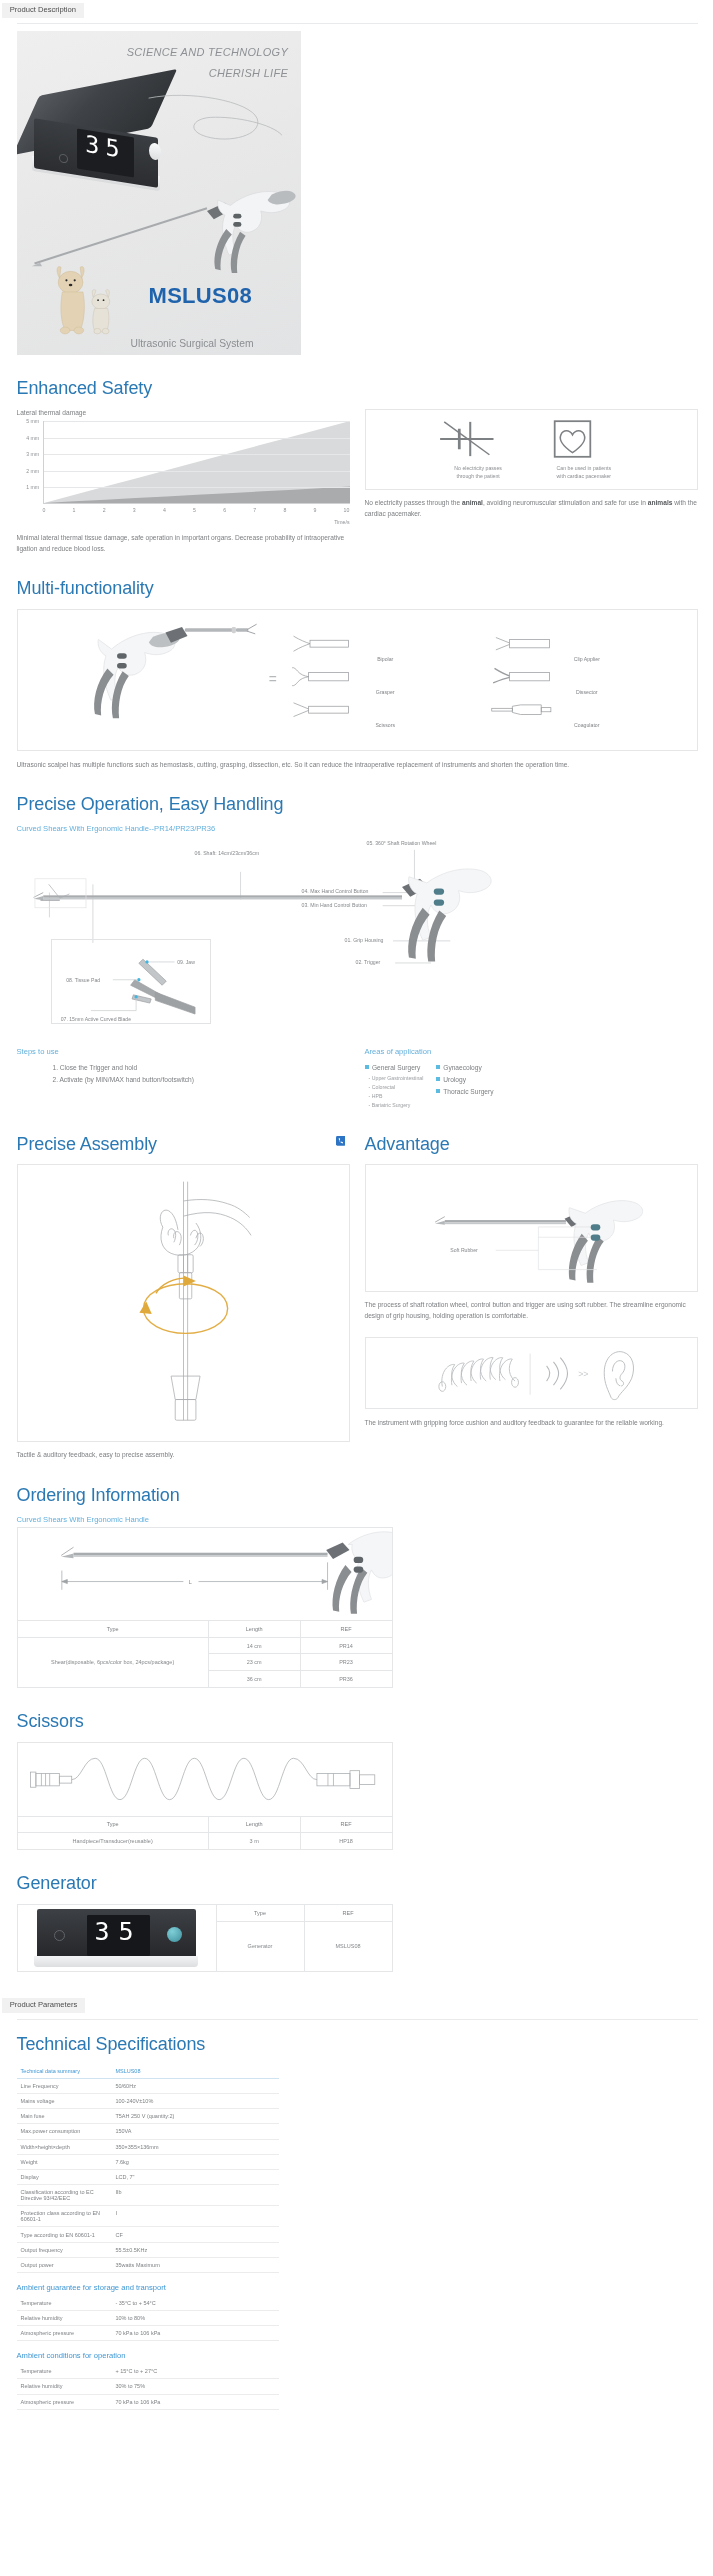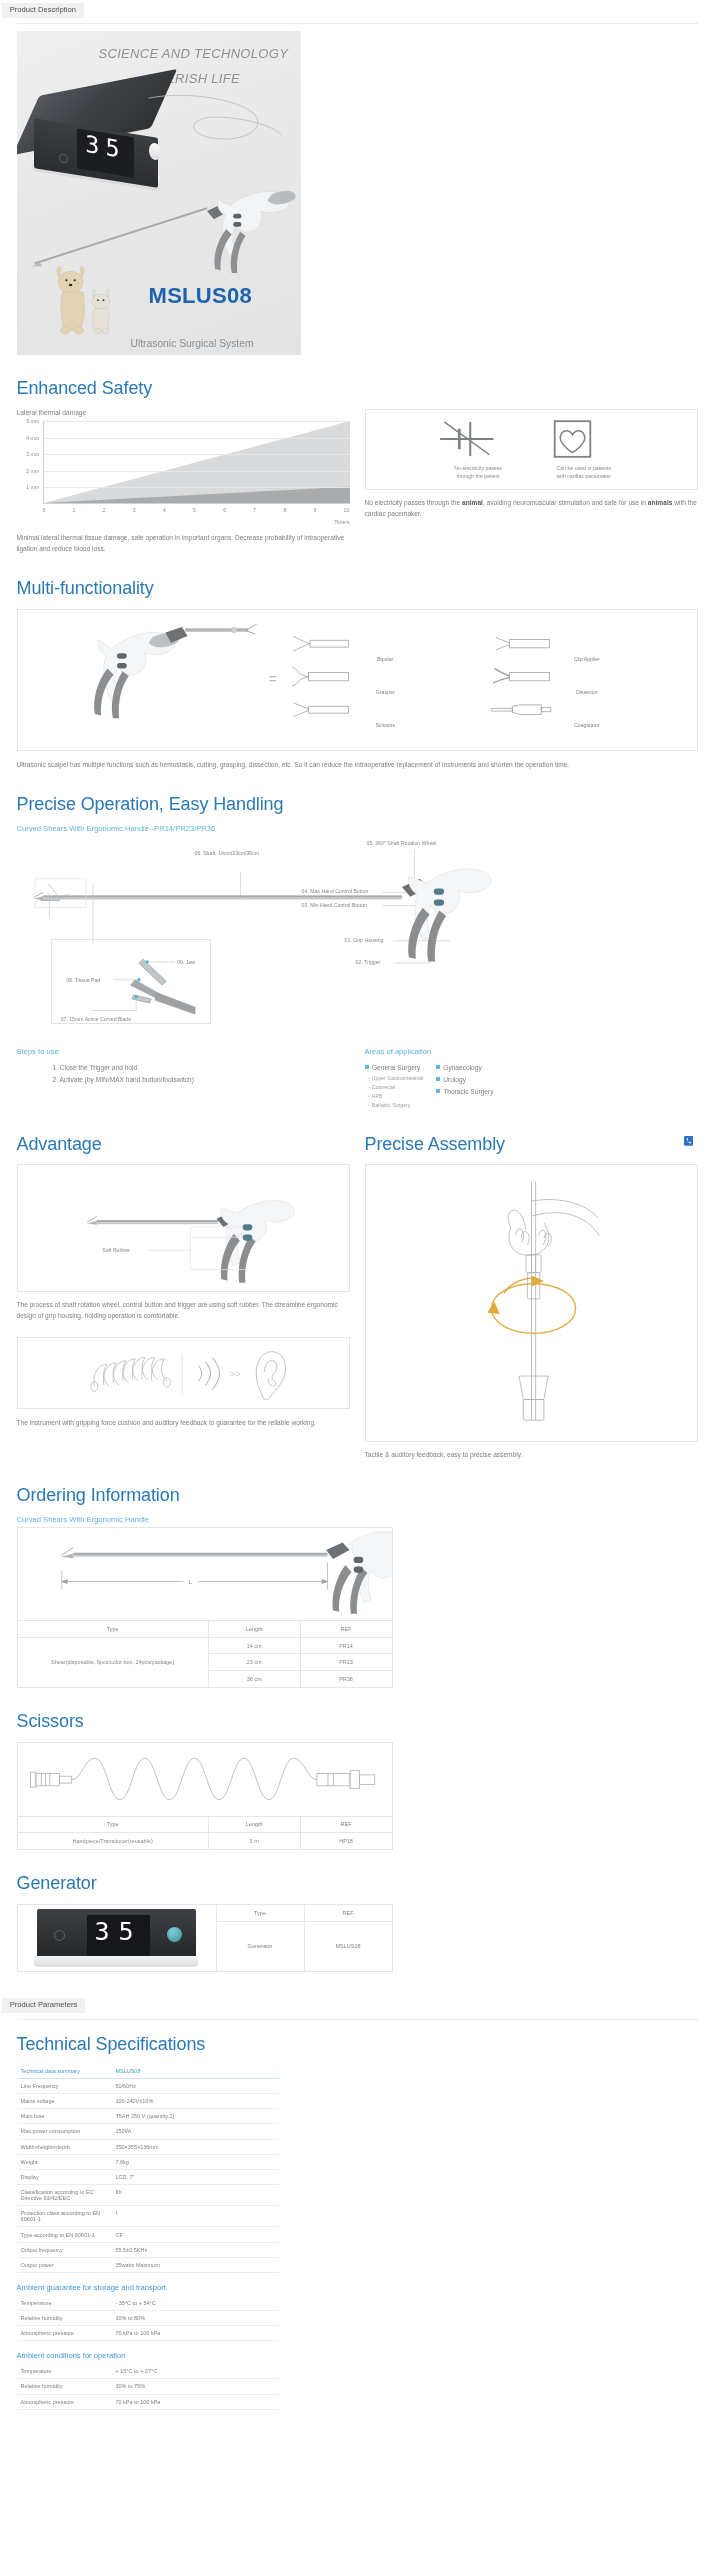--- a/index.html
+++ b/index.html
@@ -63,22 +63,22 @@
   .hero {
     position: relative;
     width: 284px;
     height: 324px;
     margin: 6.9px 0 0 16.5px;
     background: linear-gradient(160deg,#efefef 0%,#e8e8e8 45%,#e2e3e4 100%);
     overflow: hidden;
   }
   .hero .tagline {
     position: absolute; right: 12.4px; top: 11px;
-    text-align: center; font-style: italic;
-    font-size: 13px; color: #8d9094; line-height: 1.9;
+    text-align: right; font-style: italic;
+    font-size: 11px; color: #8d9094; line-height: 1.9;
     letter-spacing: 0.3px;
   }
   .hero .gen {
     position: absolute; left: 9.7px; top: 54px;
     width: 141px; height: 103px;
   }
   .hero .gen-top {
     position: absolute; left: 0; top: 0; width: 138px; height: 54px;
     background: linear-gradient(130deg,#55585c 0%,#3f4246 40%,#2f3235 100%);
     transform: skewY(-11deg) skewX(-26deg);
@@ -586,20 +586,73 @@
         </div>
       </div>
     </div>
   </div>
 
   <div class="gap-l"></div>
 
   <div class="content two-col">
 
     <div class="col">
+      <h2 class="sec" style="position:relative;">
+        <span>Precise Assembly</span>
+        <span style="position:absolute;right:4.1px;top:2.8px;">
+          <svg width="9.7" height="9.7" viewBox="0 0 14 14">
+            <rect x="0" y="0" width="14" height="14" rx="2" fill="#2d74c4"></rect>
+            <path d="M4 3 c0 5 2 7 6 8 l0 -2 l-2 -1 l-1 1 c-1 -1 -2 -2 -2 -3 l1 -1 l-1 -2 z" fill="#fff"></path>
+          </svg>
+        </span>
+      </h2>
+
+      <div class="panel" style="height:278px;display:flex;align-items:center;justify-content:center;">
+        <svg width="207" height="262" viewBox="0 0 300 380">
+          <g fill="none" stroke="#a9acaf" stroke-width="1.1">
+
+            <line x1="150" y1="14" x2="150" y2="360"></line>
+            <line x1="156" y1="14" x2="156" y2="360"></line>
+
+            <path d="M150 42 C176 38 196 40 214 46 C228 50 238 58 246 66"></path>
+            <path d="M150 64 C180 56 200 58 218 66 C232 72 242 82 248 92"></path>
+            <path d="M120 80 C112 66 118 52 128 56 C136 60 140 72 142 84"></path>
+            <path d="M120 80 C114 96 118 112 132 118 C146 124 162 120 170 110
+                     C178 100 176 84 168 74"></path>
+            <path d="M128 92 C126 84 132 80 136 84 C140 88 139 96 136 102"></path>
+            <path d="M136 96 C134 88 140 84 144 88 C148 92 147 100 144 106"></path>
+            <path d="M160 92 C162 84 168 82 170 88 C172 94 170 102 166 106"></path>
+            <path d="M168 96 C170 88 176 86 178 92 C180 98 178 104 174 108"></path>
+
+            <rect x="142" y="120" width="22" height="26" rx="2"></rect>
+            <line x1="150" y1="120" x2="150" y2="146"></line>
+            <line x1="156" y1="120" x2="156" y2="146"></line>
+
+            <rect x="144" y="146" width="18" height="38" rx="2"></rect>
+            <path d="M132 296 L174 296 L168 330 L138 330 Z"></path>
+            <rect x="138" y="330" width="30" height="30" rx="2"></rect>
+          </g>
+
+          <g fill="none" stroke="#e0a93b" stroke-width="2">
+            <path d="M92 198 C92 176 122 162 153 162 C184 162 214 176 214 198
+                     C214 220 184 234 153 234 C122 234 92 220 92 198" opacity="0.95"></path>
+            <path d="M110 176 C118 162 136 154 153 154"></path>
+          </g>
+          <g fill="#e0a93b">
+            <path d="M150 150 l18 8 l-18 8 z"></path>
+            <path d="M96 188 l-10 16 l18 2 z"></path>
+          </g>
+        </svg>
+      </div>
+
+      <div class="gap-s"></div>
+      <div class="body-txt">Tactile &amp; auditory feedback, easy to precise assembly.</div>
+    </div>
+
+    <div class="col">
       <h2 class="sec">Advantage</h2>
 
       <div class="panel" style="height:128px;position:relative;">
         <svg width="100%" height="128" viewBox="0 0 340 186">
           <g>
             <rect x="44" y="80" width="176" height="3.5" fill="#a9acaf"></rect>
             <rect x="44" y="83.5" width="176" height="2.5" fill="#c6c9cb"></rect>
             <path d="M30 85 l14 -4 l0 6 z" fill="#b4b7ba"></path>
             <path d="M30 83 l14 -8" stroke="#9fa2a5" stroke-width="1.2" fill="none"></path>
             <path d="M218 78 l22 -10 l10 10 l-22 12 z" fill="#6d7175"></path>
@@ -649,73 +702,20 @@
                      C284 82 278 82 276 78 C272 68 266 58 266 42 Z"></path>
             <path d="M278 40 C278 28 286 22 292 25 C298 28 297 38 292 43 C288 47 288 52 292 54
                      C296 56 294 62 290 61"></path>
             <path d="M283 50 C283 56 286 60 289 61"></path>
           </g>
         </svg>
       </div>
 
       <div class="gap-s"></div>
       <div class="body-txt">The instrument with gripping force cushion and auditory feedback to guarantee for the reliable working.</div>
-    </div>
-
-    <div class="col">
-      <h2 class="sec" style="position:relative;">
-        <span>Precise Assembly</span>
-        <span style="position:absolute;right:4.1px;top:2.8px;">
-          <svg width="9.7" height="9.7" viewBox="0 0 14 14">
-            <rect x="0" y="0" width="14" height="14" rx="2" fill="#2d74c4"></rect>
-            <path d="M4 3 c0 5 2 7 6 8 l0 -2 l-2 -1 l-1 1 c-1 -1 -2 -2 -2 -3 l1 -1 l-1 -2 z" fill="#fff"></path>
-          </svg>
-        </span>
-      </h2>
-
-      <div class="panel" style="height:278px;display:flex;align-items:center;justify-content:center;">
-        <svg width="207" height="262" viewBox="0 0 300 380">
-          <g fill="none" stroke="#a9acaf" stroke-width="1.1">
-
-            <line x1="150" y1="14" x2="150" y2="360"></line>
-            <line x1="156" y1="14" x2="156" y2="360"></line>
-
-            <path d="M150 42 C176 38 196 40 214 46 C228 50 238 58 246 66"></path>
-            <path d="M150 64 C180 56 200 58 218 66 C232 72 242 82 248 92"></path>
-            <path d="M120 80 C112 66 118 52 128 56 C136 60 140 72 142 84"></path>
-            <path d="M120 80 C114 96 118 112 132 118 C146 124 162 120 170 110
-                     C178 100 176 84 168 74"></path>
-            <path d="M128 92 C126 84 132 80 136 84 C140 88 139 96 136 102"></path>
-            <path d="M136 96 C134 88 140 84 144 88 C148 92 147 100 144 106"></path>
-            <path d="M160 92 C162 84 168 82 170 88 C172 94 170 102 166 106"></path>
-            <path d="M168 96 C170 88 176 86 178 92 C180 98 178 104 174 108"></path>
-
-            <rect x="142" y="120" width="22" height="26" rx="2"></rect>
-            <line x1="150" y1="120" x2="150" y2="146"></line>
-            <line x1="156" y1="120" x2="156" y2="146"></line>
-
-            <rect x="144" y="146" width="18" height="38" rx="2"></rect>
-            <path d="M132 296 L174 296 L168 330 L138 330 Z"></path>
-            <rect x="138" y="330" width="30" height="30" rx="2"></rect>
-          </g>
-
-          <g fill="none" stroke="#e0a93b" stroke-width="2">
-            <path d="M92 198 C92 176 122 162 153 162 C184 162 214 176 214 198
-                     C214 220 184 234 153 234 C122 234 92 220 92 198" opacity="0.95"></path>
-            <path d="M110 176 C118 162 136 154 153 154"></path>
-          </g>
-          <g fill="#e0a93b">
-            <path d="M150 150 l18 8 l-18 8 z"></path>
-            <path d="M96 188 l-10 16 l18 2 z"></path>
-          </g>
-        </svg>
-      </div>
-
-      <div class="gap-s"></div>
-      <div class="body-txt">Tactile &amp; auditory feedback, easy to precise assembly.</div>
     </div>
   </div>
 
   <div class="gap-l"></div>
 
   <div class="content">
     <h2 class="sec">Ordering Information</h2>
     <h3 class="subsec">Curved Shears With Ergonomic Handle</h3>
 
     <div style="width:376px;">

